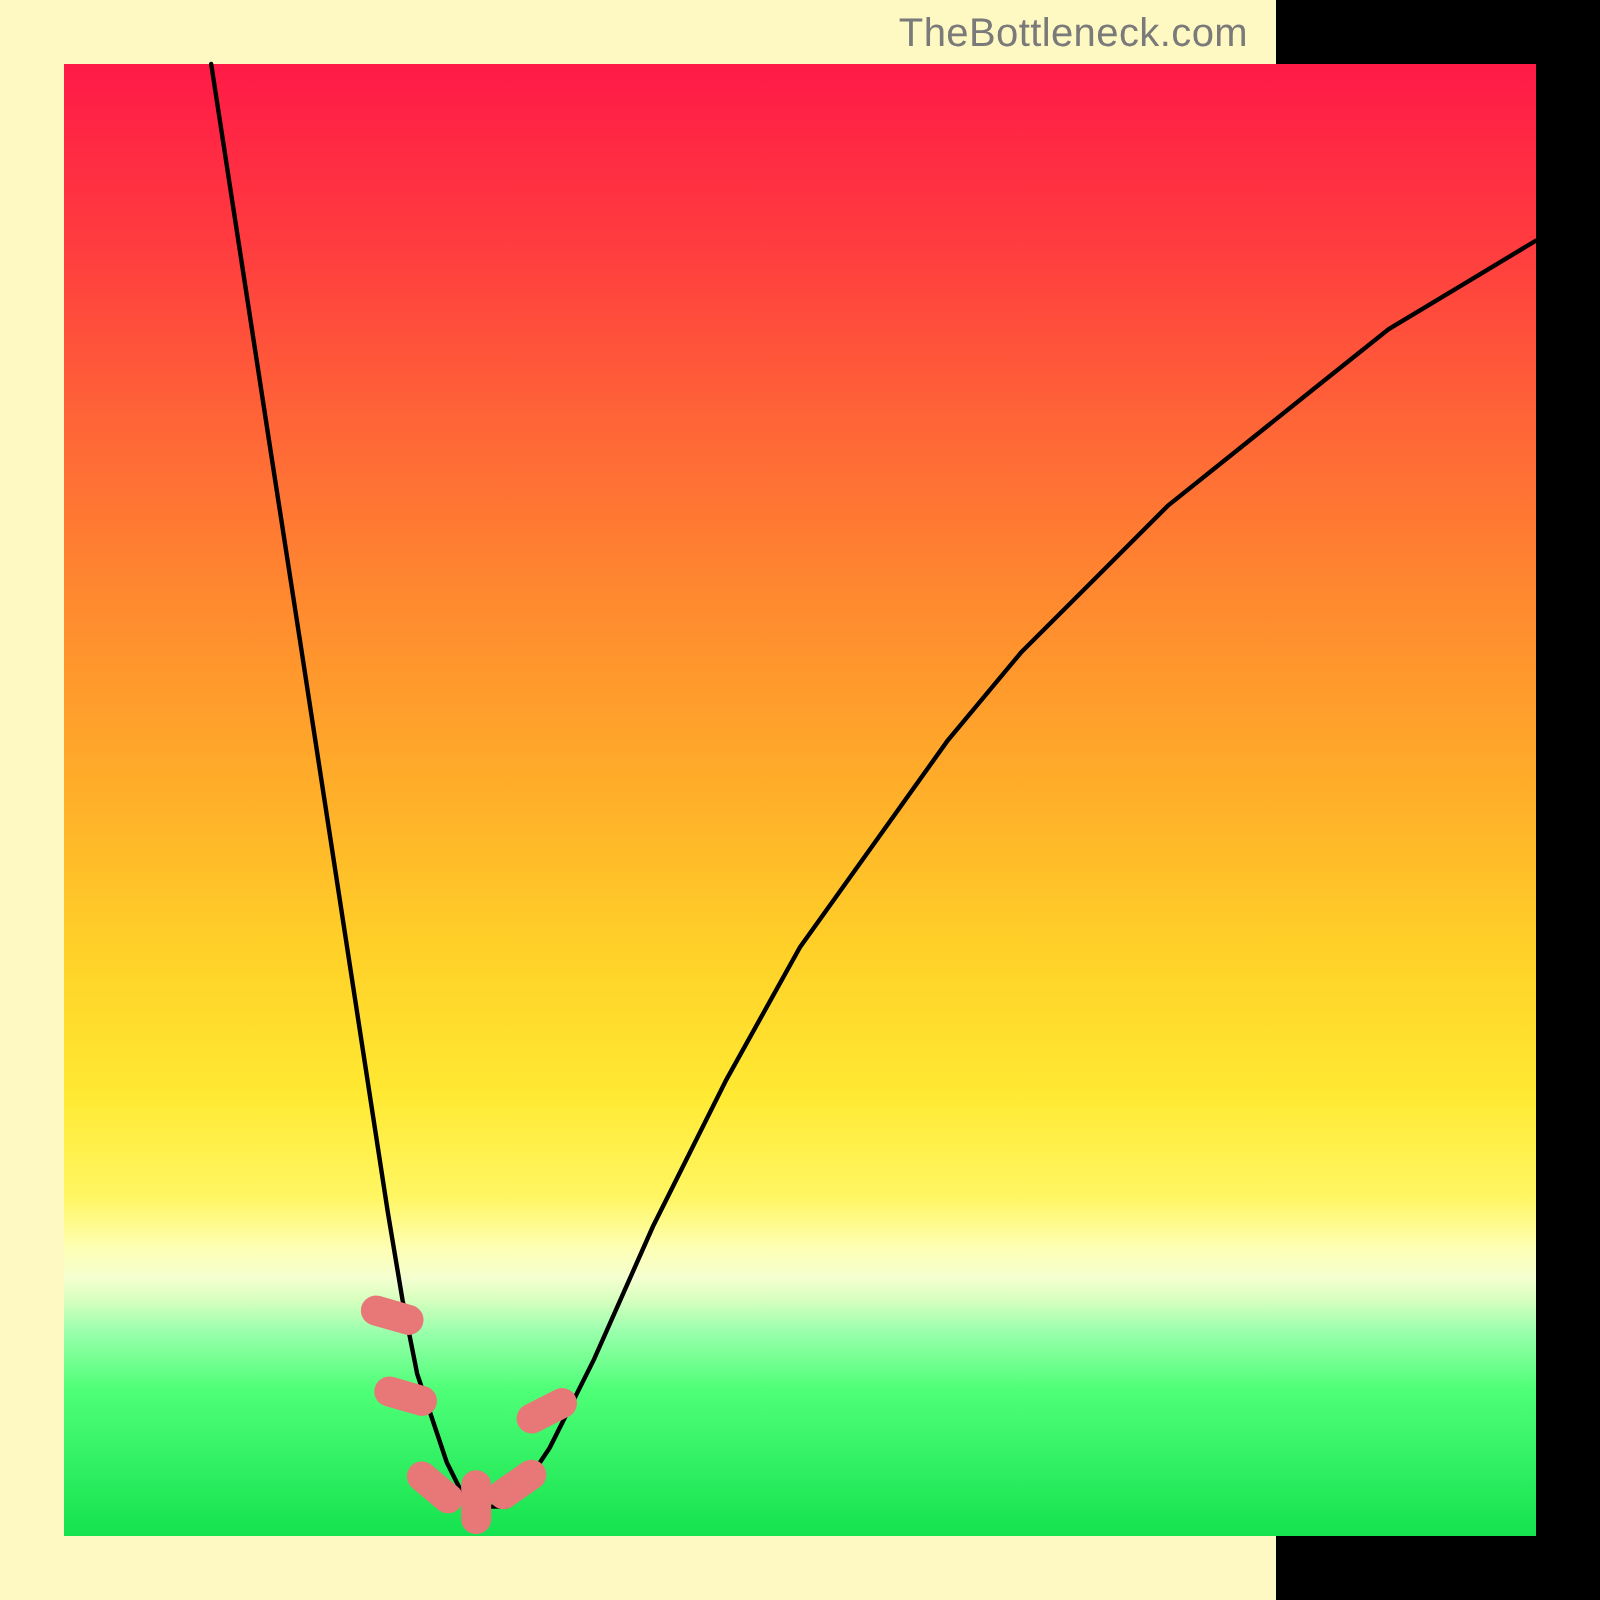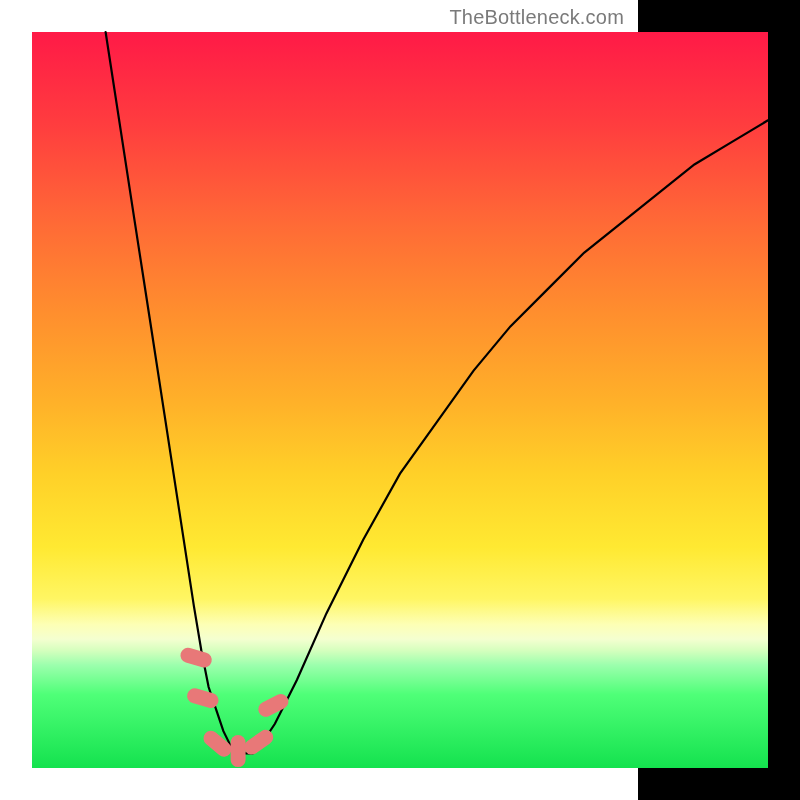--- a/index.html
+++ b/index.html
@@ -8,21 +8,21 @@
     width: 800px;
     height: 800px;
     overflow: hidden;
     background: #000;
     font-family: Arial, Helvetica, sans-serif;
   }
   .frame {
     position: relative;
     width: 638px;
     height: 800px;
-    background: #ffffff;
+    background: #fef9c3;
   }
   .plot-area {
     position: absolute;
     left: 32px;
     top: 32px;
     width: 736px;
     height: 736px;
     
     background: linear-gradient(
       to bottom,

